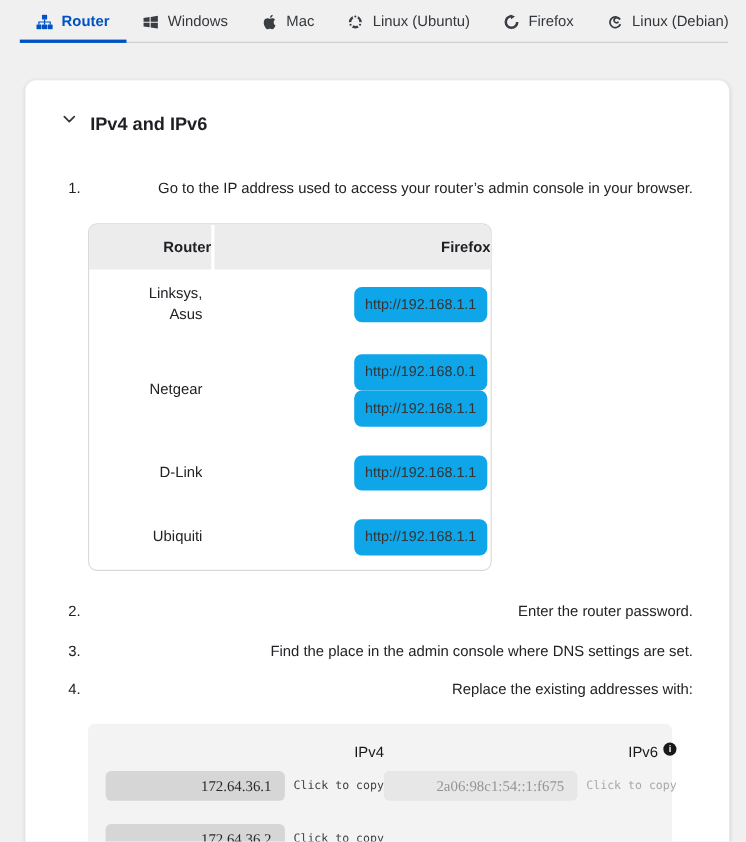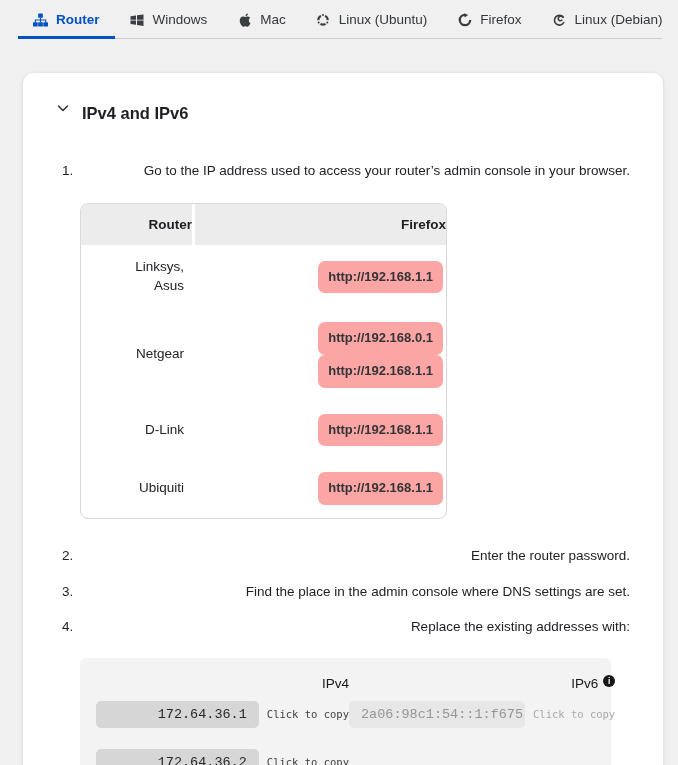--- a/index.html
+++ b/index.html
@@ -28,31 +28,31 @@
   .rtable{width:365px;border:1px solid #d9d9d9;border-radius:8px;margin:22px 0 27px;
     overflow:hidden;background:#fff;font-size:13.5px;}
   .rt-head{display:flex;gap:3px;}
   .rt-hcell{background:#ececec;font-weight:700;color:#1d1f23;padding:11px 0 11px 22px;
     box-sizing:border-box;}
   .col1{width:111px;flex-shrink:0;box-sizing:border-box;}
   .col2{flex:1;box-sizing:border-box;}
   .rt-row{display:flex;align-items:center;padding:13px 0;}
   .rt-label{padding-left:22px;line-height:1.4;color:#202225;padding-right:8px;}
   .rt-cell{padding-left:18px;}
-  .pill{display:inline-block;background:#fca5a5;color:#333436;border-radius:7px;
-    padding:7px 10px;font-size:13px;margin-right:3px;white-space:nowrap;font-weight:bold;}
+  .pill{display:inline-block;background:#0ea5e9;color:#333436;border-radius:7px;
+    padding:7px 10px;font-size:13px;margin-right:3px;white-space:nowrap;}
   
   .dns-panel{background:#f3f3f3;border-radius:6px;width:531px;box-sizing:border-box;
     padding:16px;display:flex;margin:21px 0 27px;}
   .dns-col-left{width:253px;flex-shrink:0;}
   .dns-label{font-weight:400;font-size:13.5px;color:#17191c;margin-bottom:7px;}
   .dns-row{display:flex;align-items:center;gap:8px;}
   .dns-row.second{margin-top:21px;}
   .codebox{width:171px;box-sizing:border-box;background:#d6d6d6;border-radius:5px;
-    padding:4px 12px;font-family:Liberation Mono, monospace;font-size:13.5px;
+    padding:4px 12px;font-family:Liberation Serif, serif;font-size:13.5px;
     color:#26282b;cursor:pointer;white-space:nowrap;overflow:hidden;}
   .codebox.muted{background:#e7e7e7;color:#959595;width:176px;}
   .copyhint{font-family:"DejaVu Sans Mono",monospace;font-size:10.5px;color:#3e4043;
     white-space:nowrap;}
   .copyhint.muted{color:#a8a8a8;}
   .info-dot{display:inline-flex;width:12px;height:12px;border-radius:50%;
     background:#17181a;color:#fff;font-size:8.5px;font-weight:700;align-items:center;
     justify-content:center;margin-left:5px;position:relative;top:-4px;cursor:pointer;}
   .info-dot::after{content:"i";}
 </style>

